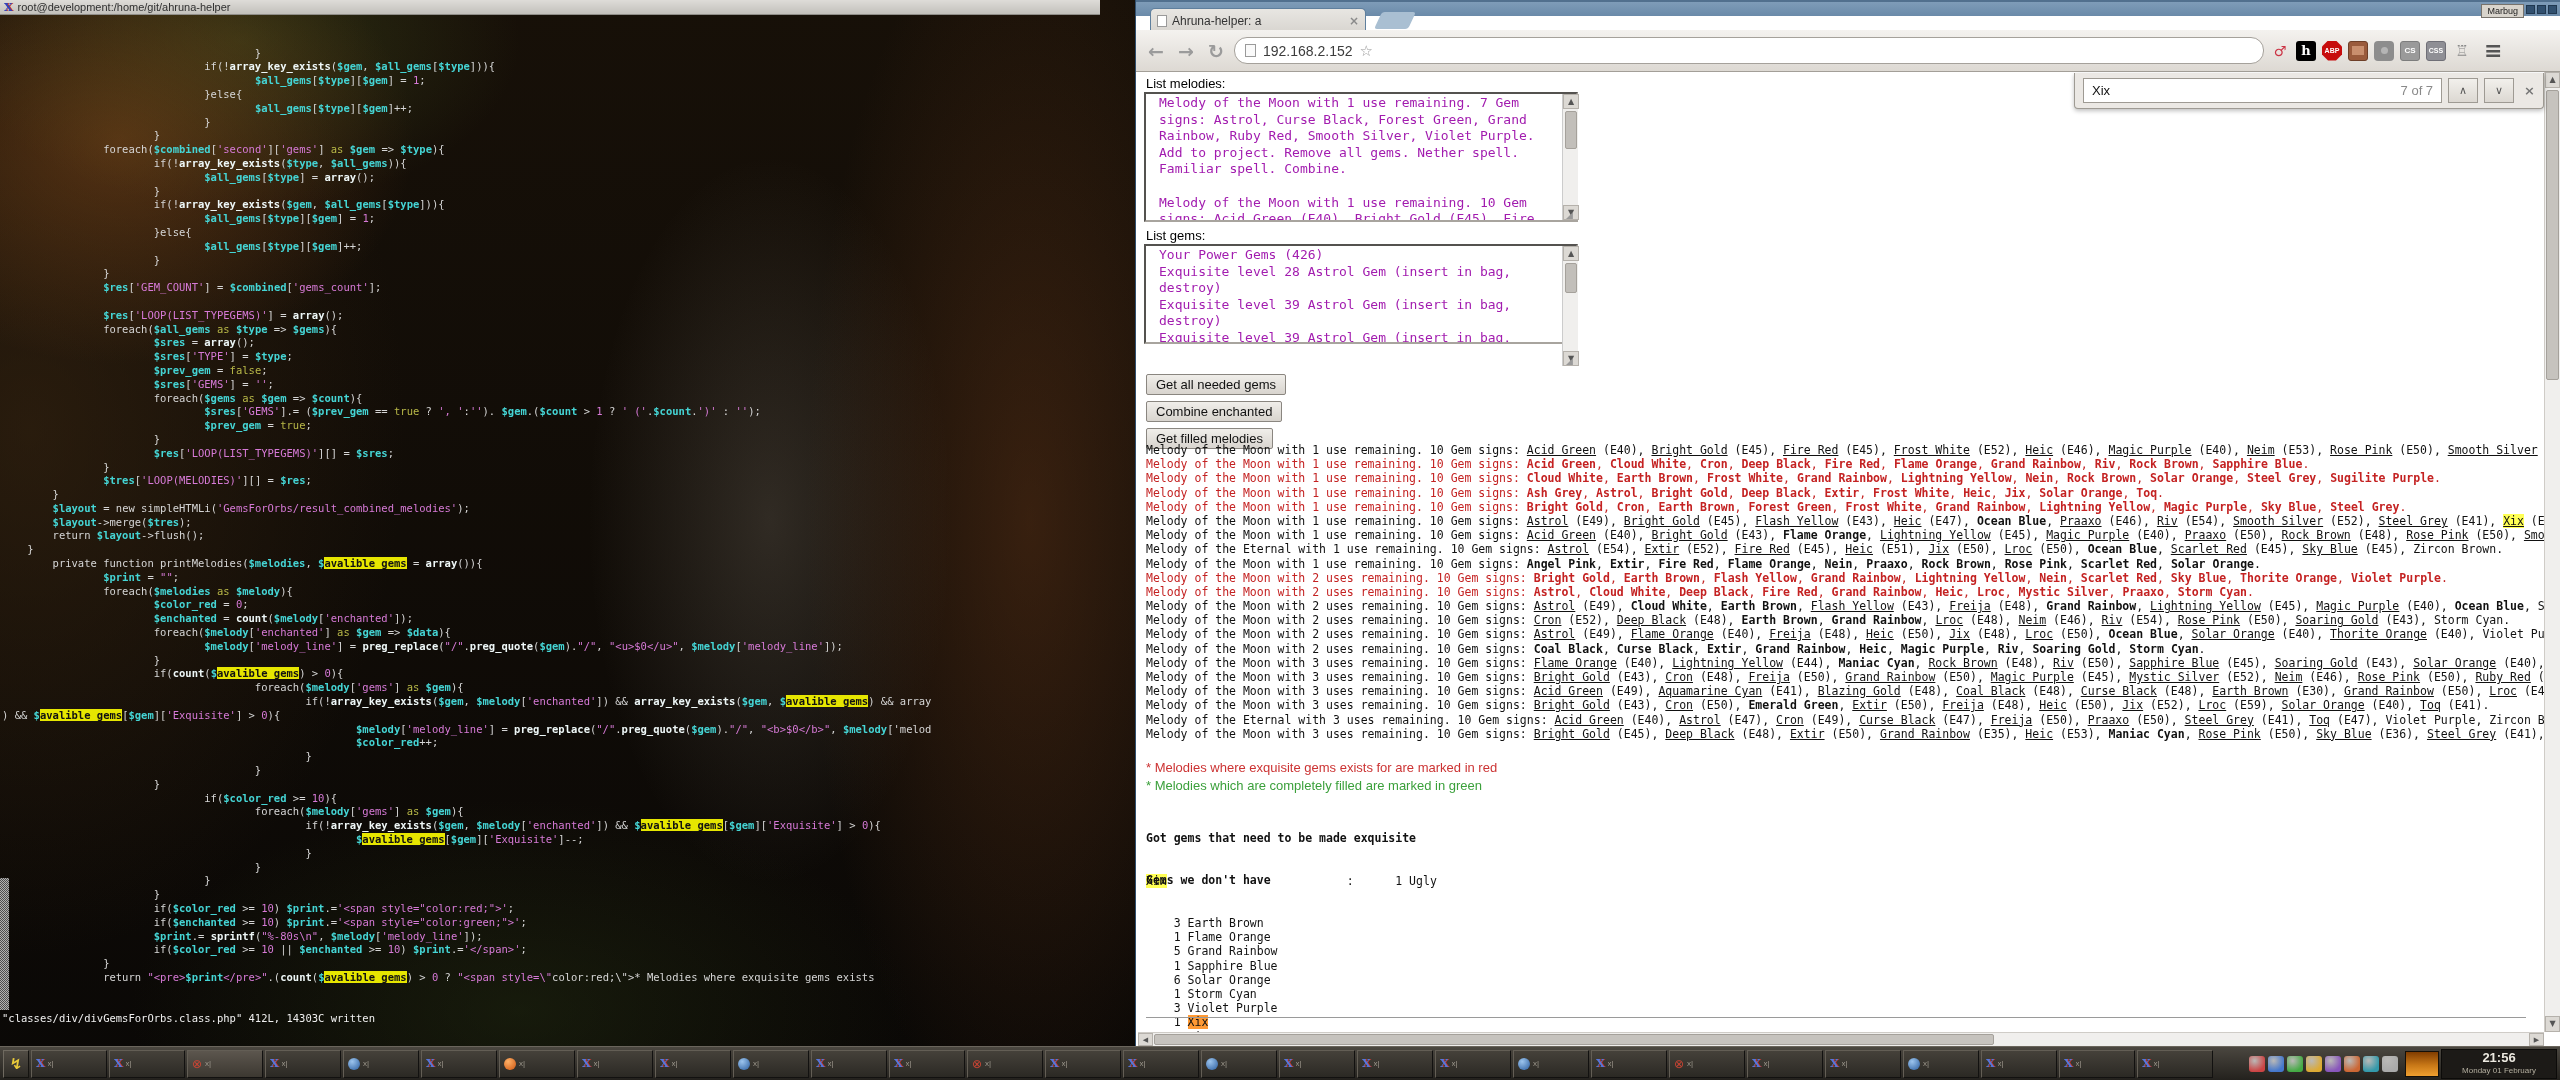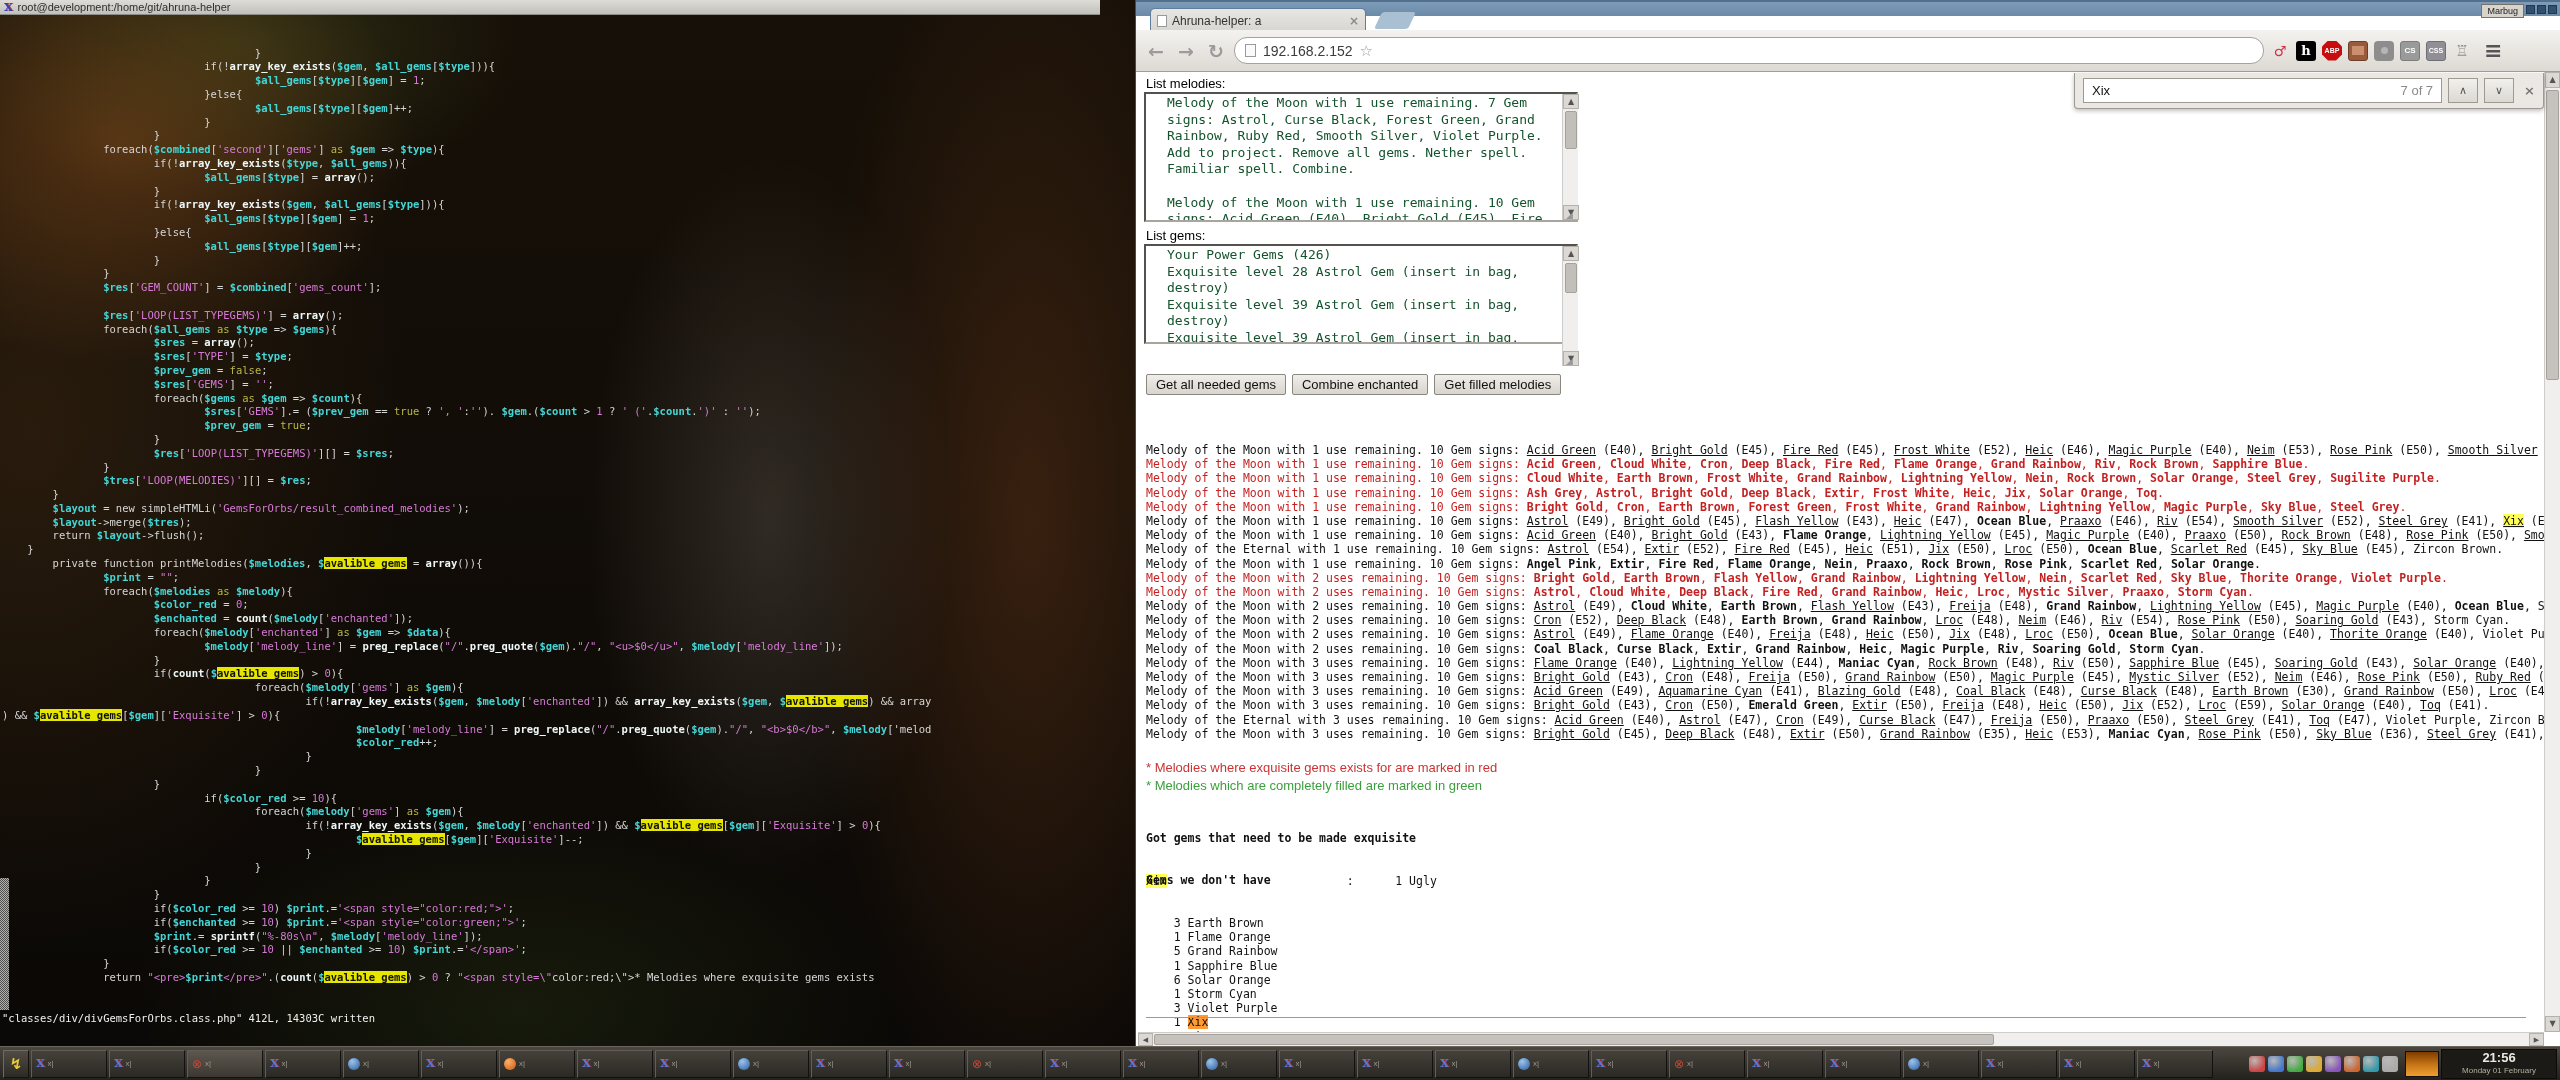--- a/index.html
+++ b/index.html
@@ -80,28 +80,28 @@
   .find-text{flex:1;color:#111;}
   .find-count{color:#8a8a8a;}
   .find-btn{width:30px;height:25px;background:linear-gradient(#f2f0ec,#dcd8d2);border:1px solid #9e9a93;
     font:11px/23px "DejaVu Sans",sans-serif;color:#555;text-align:center;}
   .find-close{font:bold 13px "DejaVu Sans",sans-serif;color:#777;margin-left:4px;}
 
   .content{position:absolute;left:2px;top:72px;right:16px;bottom:14px;background:#fff;overflow:hidden;
     font:13px "Liberation Sans",sans-serif;color:#000;}
   .fld-label{position:absolute;left:8px;}
   .ta{position:absolute;left:6px;width:434px;background:#fff;border:2px inset #a8a49e;
-    font:13px/16.6px "DejaVu Sans Mono",monospace;white-space:pre-wrap;overflow:hidden;padding:1px 20px 1px 21px;color:#14532d;}
+    font:13px/16.6px "DejaVu Sans Mono",monospace;white-space:pre-wrap;overflow:hidden;padding:1px 20px 1px 13px;color:#a21caf;}
   .ta-sb{position:absolute;right:0;top:0;bottom:0;width:16px;background:#f0efed;border-left:1px solid #ccc;}
   .ta-sb .arr{position:absolute;left:0;width:16px;height:15px;background:#dcd9d4;border:1px solid #b5b1ab;
     font:8px/13px "DejaVu Sans",sans-serif;color:#555;text-align:center;}
   .ta-sb .arr.up{top:0;} .ta-sb .arr.dn{bottom:0;}
   .ta-sb .thumb{position:absolute;left:2px;top:17px;width:12px;height:38px;background:#c2bfba;border:1px solid #a5a19b;border-radius:2px;}
   .ta-grip{position:absolute;right:1px;bottom:1px;width:11px;height:11px;color:#999;font:9px "DejaVu Sans",sans-serif;}
-  .btn-col{position:absolute;left:8px;display:flex;align-items:flex-start;gap:6px;}
+  .btn-col{position:absolute;left:8px;display:flex;flex-direction:column;align-items:flex-start;gap:6px;}
   .pbtn{height:21px;background:linear-gradient(#f0eeea,#d8d4ce);border:1px solid #8a8680;border-radius:2px;
     font:13px/19px "Liberation Sans",sans-serif;color:#111;padding:0 9px;}
 
   .output{position:absolute;left:8px;width:1500px;font:11.5px/14.2px "DejaVu Sans Mono",monospace;white-space:pre;color:#111;}
   .mline{white-space:pre;height:14.2px;overflow:hidden;}
   .mline.red{color:#c42222;}
   .mline .gu{text-decoration:underline;}
   .mline .gb{font-weight:bold;}
   .find-match{background:#ffff55;color:#111;}
   .find-current{background:#ff9933;color:#111;}

